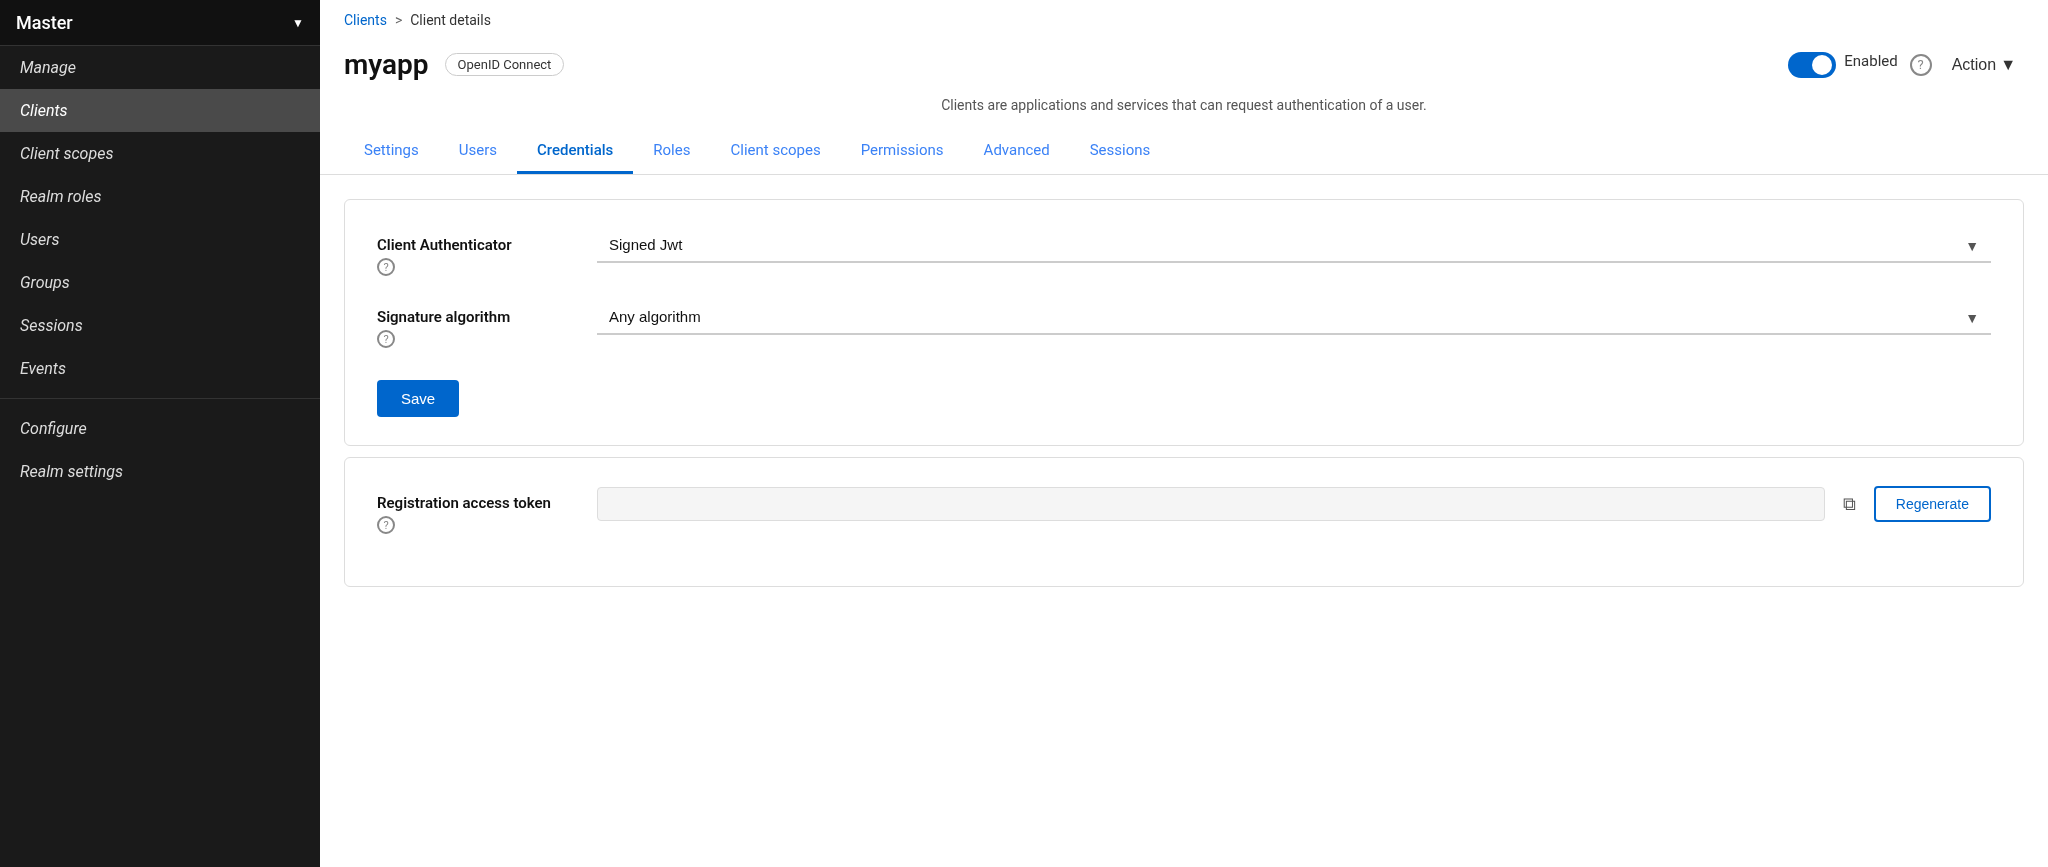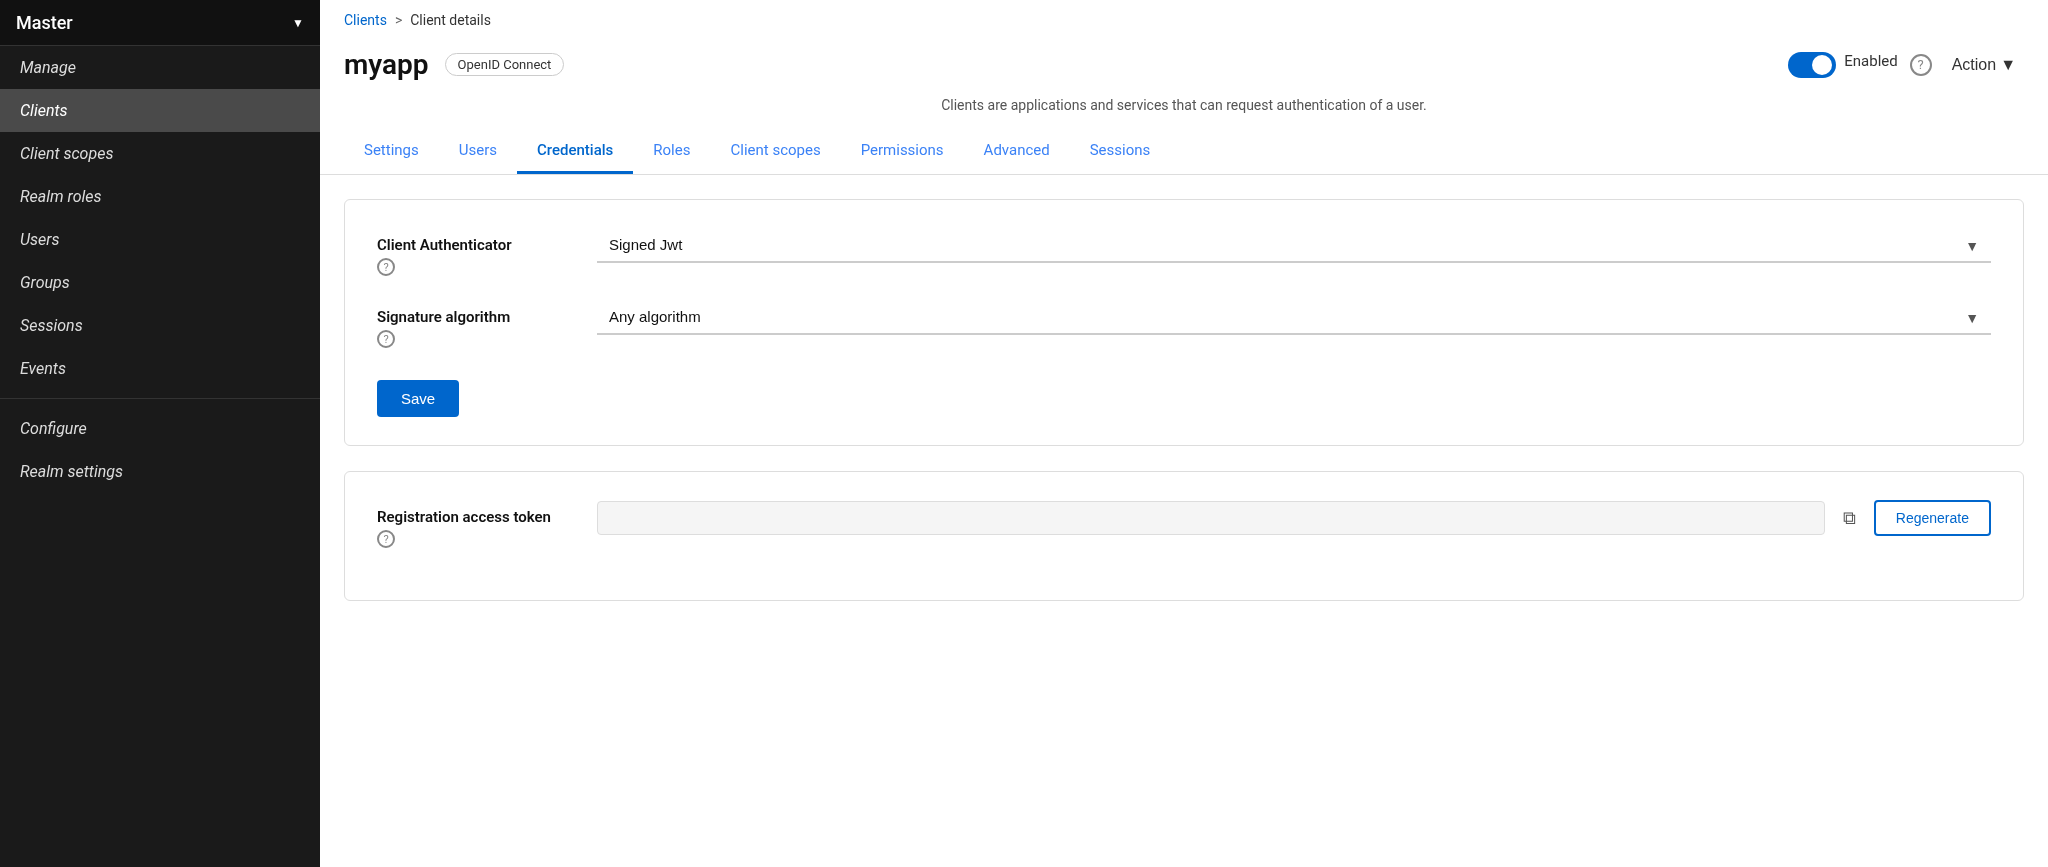--- a/index.html
+++ b/index.html
@@ -180,21 +180,21 @@
       color: #0066cc;
       border-bottom: 3px solid #0066cc;
       font-weight: 500;
     }
 
     
     .content {
       padding: 24px;
       display: flex;
       flex-direction: column;
-      gap: 25px;
+      gap: 11px;
     }
 
     .card {
       border: 1px solid #ddd;
       border-radius: 6px;
       padding: 28px 32px;
     }
 
     .form-group {
       display: flex;

